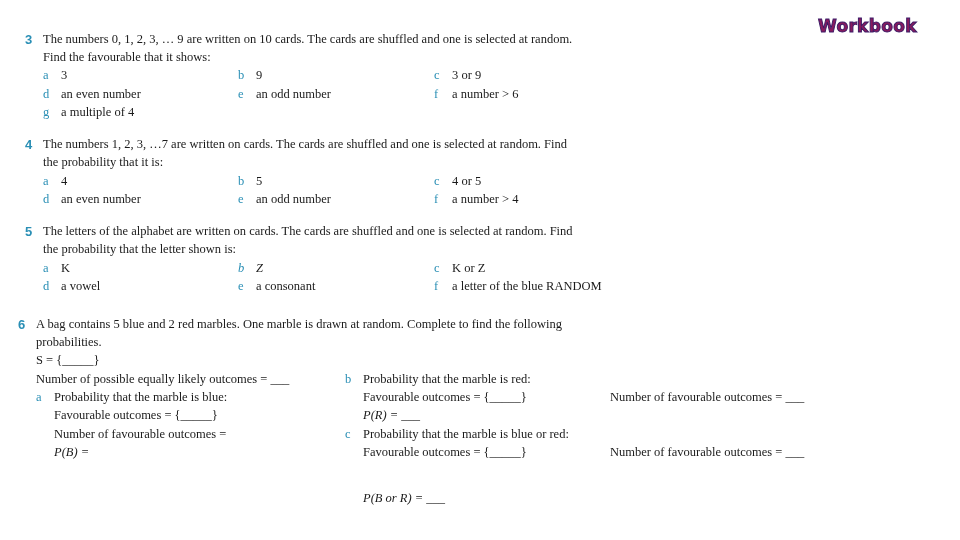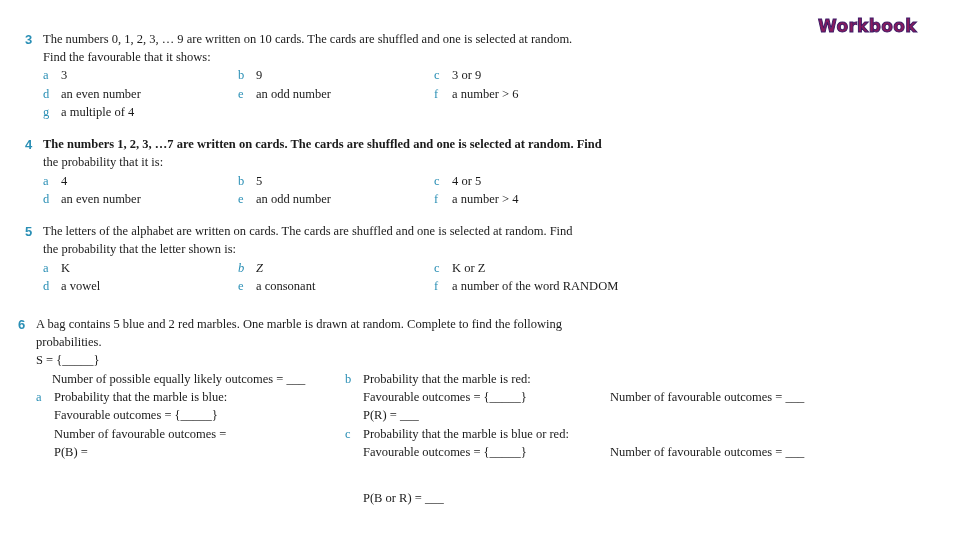--- a/index.html
+++ b/index.html
@@ -3,21 +3,21 @@
 <meta charset="utf-8">
 <style>
   html, body { margin:0; padding:0; }
   body { width:960px; height:540px; background:#ffffff; position:relative; overflow:hidden;
          font-family:"Liberation Serif","DejaVu Serif",serif; color:#1a1a1a; font-size:12.5px; }
   .abs { position:absolute; white-space:nowrap; }
   .qnum { font-family:"Liberation Sans","DejaVu Sans",sans-serif; font-weight:bold; color:#2a8fb5; font-size:13px; }
   .lbl { color:#2a8fb5; display:inline-block; width:18px; }
   .wb { font-family:"DejaVu Sans","Liberation Sans",sans-serif; font-weight:bold; font-size:17px;
         color:#8a1a5e; -webkit-text-stroke:1px #3a1a66; letter-spacing:0.3px; }
-  .it { }
+  .it { font-style:italic; }
 </style>
 </head>
 <body>
 
 <div class="abs wb" style="left:818px;top:16px;">Workbook</div>
 
 <div>
   <div class="abs qnum" style="left:25px;top:32px;">3</div>
   <div class="abs" style="left:43px;top:32px;">The numbers 0, 1, 2, 3, … 9 are written on 10 cards. The cards are shuffled and one is selected at random.</div>
   <div class="abs" style="left:43px;top:50px;">Find the favourable that it shows:</div>
@@ -25,48 +25,48 @@
   <div class="abs" style="left:238px;top:68px;"><span class="lbl">b</span><span>9</span></div>
   <div class="abs" style="left:434px;top:68px;"><span class="lbl">c</span><span>3 or 9</span></div>
   <div class="abs" style="left:43px;top:87px;"><span class="lbl">d</span><span>an even number</span></div>
   <div class="abs" style="left:238px;top:87px;"><span class="lbl">e</span><span>an odd number</span></div>
   <div class="abs" style="left:434px;top:87px;"><span class="lbl">f</span><span>a number &gt; 6</span></div>
   <div class="abs" style="left:43px;top:105px;"><span class="lbl">g</span><span>a multiple of 4</span></div>
 </div>
 
 <div>
   <div class="abs qnum" style="left:25px;top:137px;">4</div>
-  <div class="abs" style="left:43px;top:137px;font-weight:bold;">The numbers 1, 2, 3, …7 are written on cards. The cards are shuffled and one is selected at random. Find</div>
+  <div class="abs" style="left:43px;top:137px;">The numbers 1, 2, 3, …7 are written on cards. The cards are shuffled and one is selected at random. Find</div>
   <div class="abs" style="left:43px;top:155px;">the probability that it is:</div>
   <div class="abs" style="left:43px;top:174px;"><span class="lbl">a</span><span>4</span></div>
   <div class="abs" style="left:238px;top:174px;"><span class="lbl">b</span><span>5</span></div>
   <div class="abs" style="left:434px;top:174px;"><span class="lbl">c</span><span>4 or 5</span></div>
   <div class="abs" style="left:43px;top:192px;"><span class="lbl">d</span><span>an even number</span></div>
   <div class="abs" style="left:238px;top:192px;"><span class="lbl">e</span><span>an odd number</span></div>
   <div class="abs" style="left:434px;top:192px;"><span class="lbl">f</span><span>a number &gt; 4</span></div>
 </div>
 
 <div>
   <div class="abs qnum" style="left:25px;top:224px;">5</div>
   <div class="abs" style="left:43px;top:224px;">The letters of the alphabet are written on cards. The cards are shuffled and one is selected at random. Find</div>
   <div class="abs" style="left:43px;top:242px;">the probability that the letter shown is:</div>
   <div class="abs" style="left:43px;top:261px;"><span class="lbl">a</span><span>K</span></div>
   <div class="abs" style="left:238px;top:261px;font-style:italic;"><span class="lbl">b</span><span>Z</span></div>
   <div class="abs" style="left:434px;top:261px;"><span class="lbl">c</span><span>K or Z</span></div>
   <div class="abs" style="left:43px;top:279px;"><span class="lbl">d</span><span>a vowel</span></div>
   <div class="abs" style="left:238px;top:279px;"><span class="lbl">e</span><span>a consonant</span></div>
-  <div class="abs" style="left:434px;top:279px;"><span class="lbl">f</span><span>a number of the word RANDOM</span></div>
+  <div class="abs" style="left:434px;top:279px;"><span class="lbl">f</span><span>a letter of the blue RANDOM</span></div>
 </div>
 
 <div>
   <div class="abs qnum" style="left:18px;top:317px;">6</div>
   <div class="abs" style="left:36px;top:317px;">A bag contains 5 blue and 2 red marbles. One marble is drawn at random. Complete to find the following</div>
   <div class="abs" style="left:36px;top:335px;">probabilities.</div>
   <div class="abs" style="left:36px;top:353px;">S = {_____}</div>
-  <div class="abs" style="left:52px;top:372px;">Number of possible equally likely outcomes = ___</div>
+  <div class="abs" style="left:36px;top:372px;">Number of possible equally likely outcomes = ___</div>
 
   <div class="abs" style="left:36px;top:390px;"><span class="lbl">a</span><span>Probability that the marble is blue:</span></div>
   <div class="abs" style="left:54px;top:408px;">Favourable outcomes = {_____}</div>
   <div class="abs" style="left:54px;top:427px;">Number of favourable outcomes =</div>
   <div class="abs it" style="left:54px;top:445px;">P(B) =</div>
 
   <div class="abs" style="left:345px;top:372px;"><span class="lbl">b</span><span>Probability that the marble is red:</span></div>
   <div class="abs" style="left:363px;top:390px;">Favourable outcomes = {_____}</div>
   <div class="abs" style="left:610px;top:390px;">Number of favourable outcomes = ___</div>
   <div class="abs it" style="left:363px;top:408px;">P(R) = ___</div>

